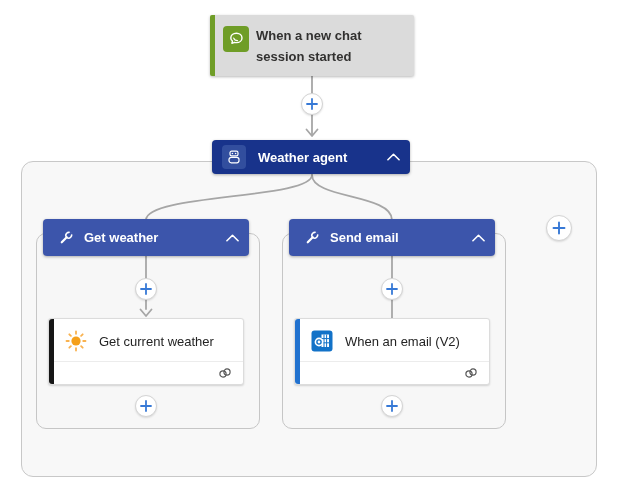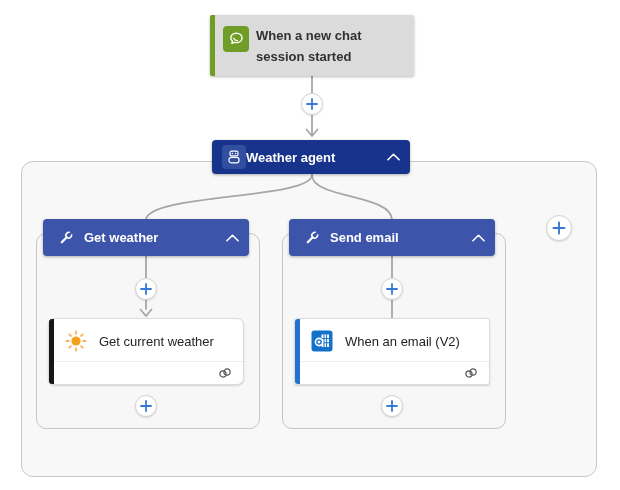--- a/index.html
+++ b/index.html
@@ -29,38 +29,38 @@
     background:#6f9d27; border-radius:4px; display:flex; align-items:center; justify-content:center; }
   .trigger-title { position:absolute; left:46px; top:10px; width:140px;
     font-size:13px; line-height:21px; font-weight:600; color:#323130; }
 
   
   .agent-node { position:absolute; left:212px; top:140px; width:198px; height:34px;
     background:#18338b; border-radius:4px; box-shadow:0 1px 3px rgba(0,0,0,.3);
     z-index:4; display:flex; align-items:center; cursor:pointer; }
   .agent-icon { width:24px; height:24px; margin-left:10px; background:#324e9e;
     border-radius:4px; display:flex; align-items:center; justify-content:center; flex:0 0 auto; }
-  .agent-label { margin-left:0; font-size:13px; font-weight:700; color:#fff; flex:1 1 auto; }
+  .agent-label { margin-left:12px; font-size:13px; font-weight:700; color:#fff; flex:1 1 auto; }
   .collapse-btn { width:18px; height:18px; margin-right:8px; display:flex;
     align-items:center; justify-content:center; cursor:pointer; flex:0 0 auto; }
 
   
   .branch-header { position:absolute; top:219px; width:206px; height:37px;
     background:#3c55ab; border-radius:4px; box-shadow:0 1px 3px rgba(0,0,0,.3);
     z-index:4; display:flex; align-items:center; cursor:pointer; }
   .branch-header.left  { left:43px; }
   .branch-header.right { left:289px; }
   .wrench-wrap { width:16px; height:16px; margin-left:15px; flex:0 0 auto; }
   .branch-label { margin-left:10px; font-size:13px; font-weight:700; color:#fff; flex:1 1 auto; }
 
   
   .action-card { position:absolute; top:318px; width:196px; height:67px;
     background:#fff; border:1px solid #dcdcdc; border-radius:3px;
     box-shadow:0 1px 2px rgba(0,0,0,.15); z-index:4; cursor:pointer; }
-  .action-card.left  { left:48px;border-radius:7px; }
+  .action-card.left  { left:48px; }
   .action-card.right { left:294px; }
   .action-accent { position:absolute; left:0; top:0; width:5px; height:100%; border-radius:3px 0 0 3px; }
   .action-accent.black { background:#161616; }
   .action-accent.blue  { background:#2272cf; }
   .action-title-row { position:absolute; left:5px; top:0; right:0; height:44px;
     display:flex; align-items:center; }
   .action-icon { width:24px; height:24px; margin-left:10px; flex:0 0 auto;
     display:flex; align-items:center; justify-content:center; }
   .action-title { margin-left:11px; font-size:13px; color:#242424; }
   .action-footer { position:absolute; left:5px; right:0; bottom:0; height:23px;

